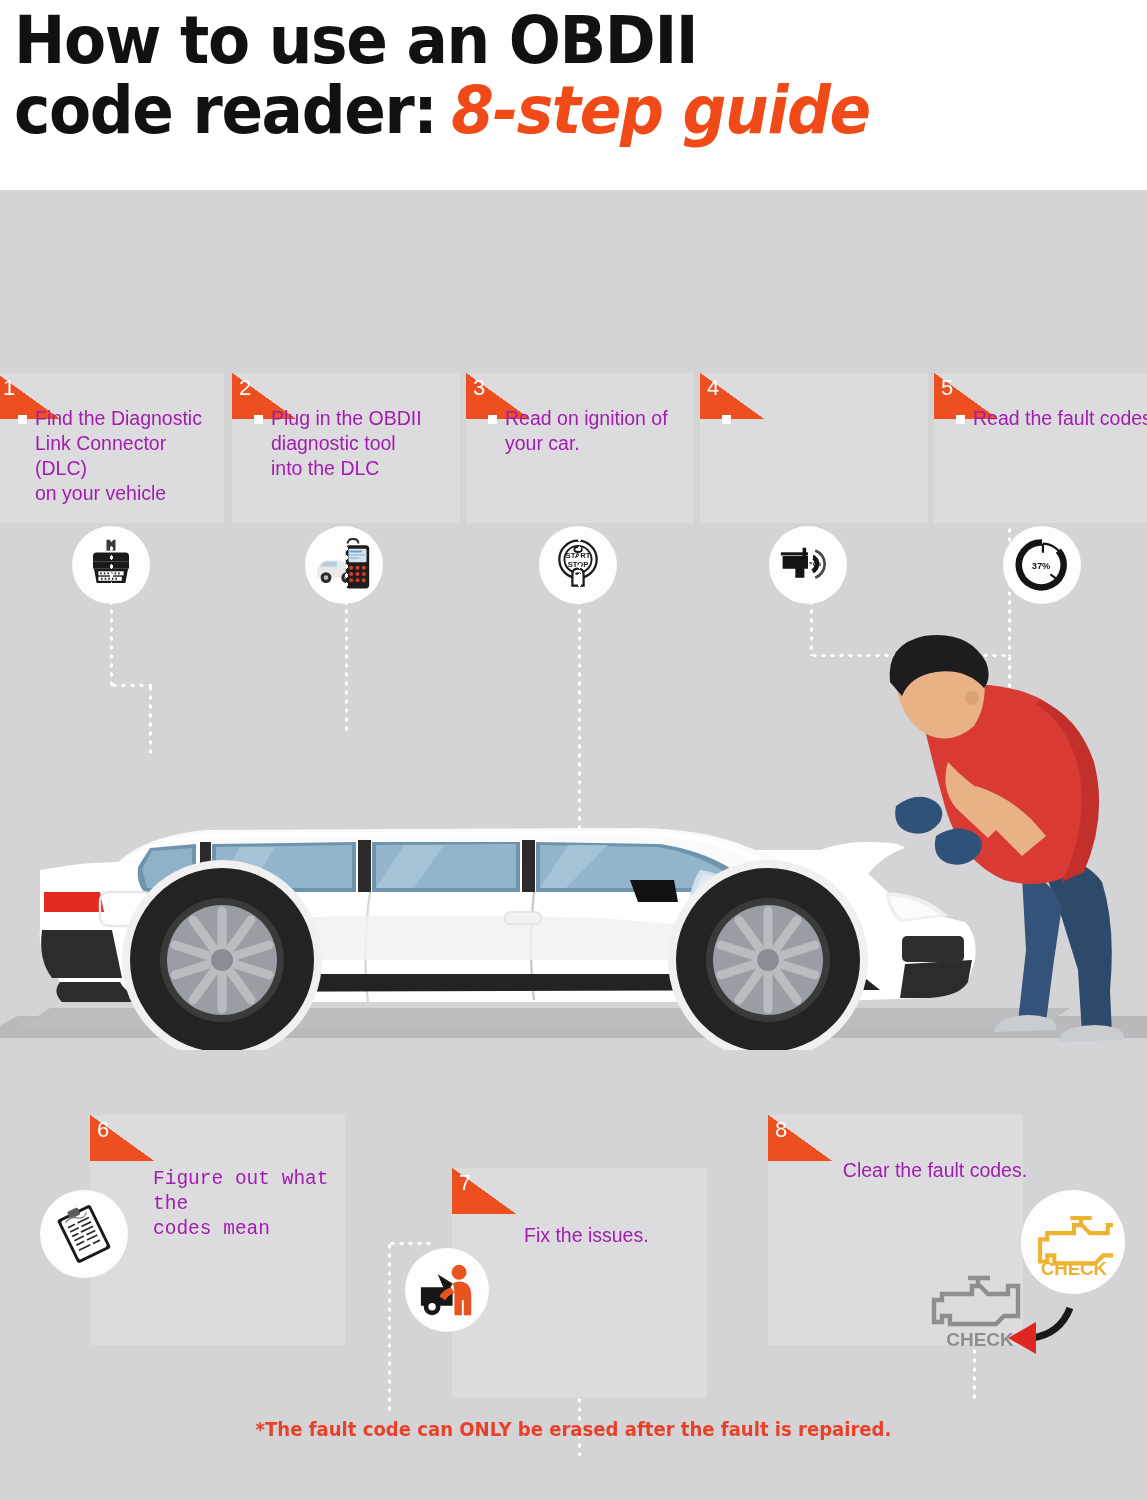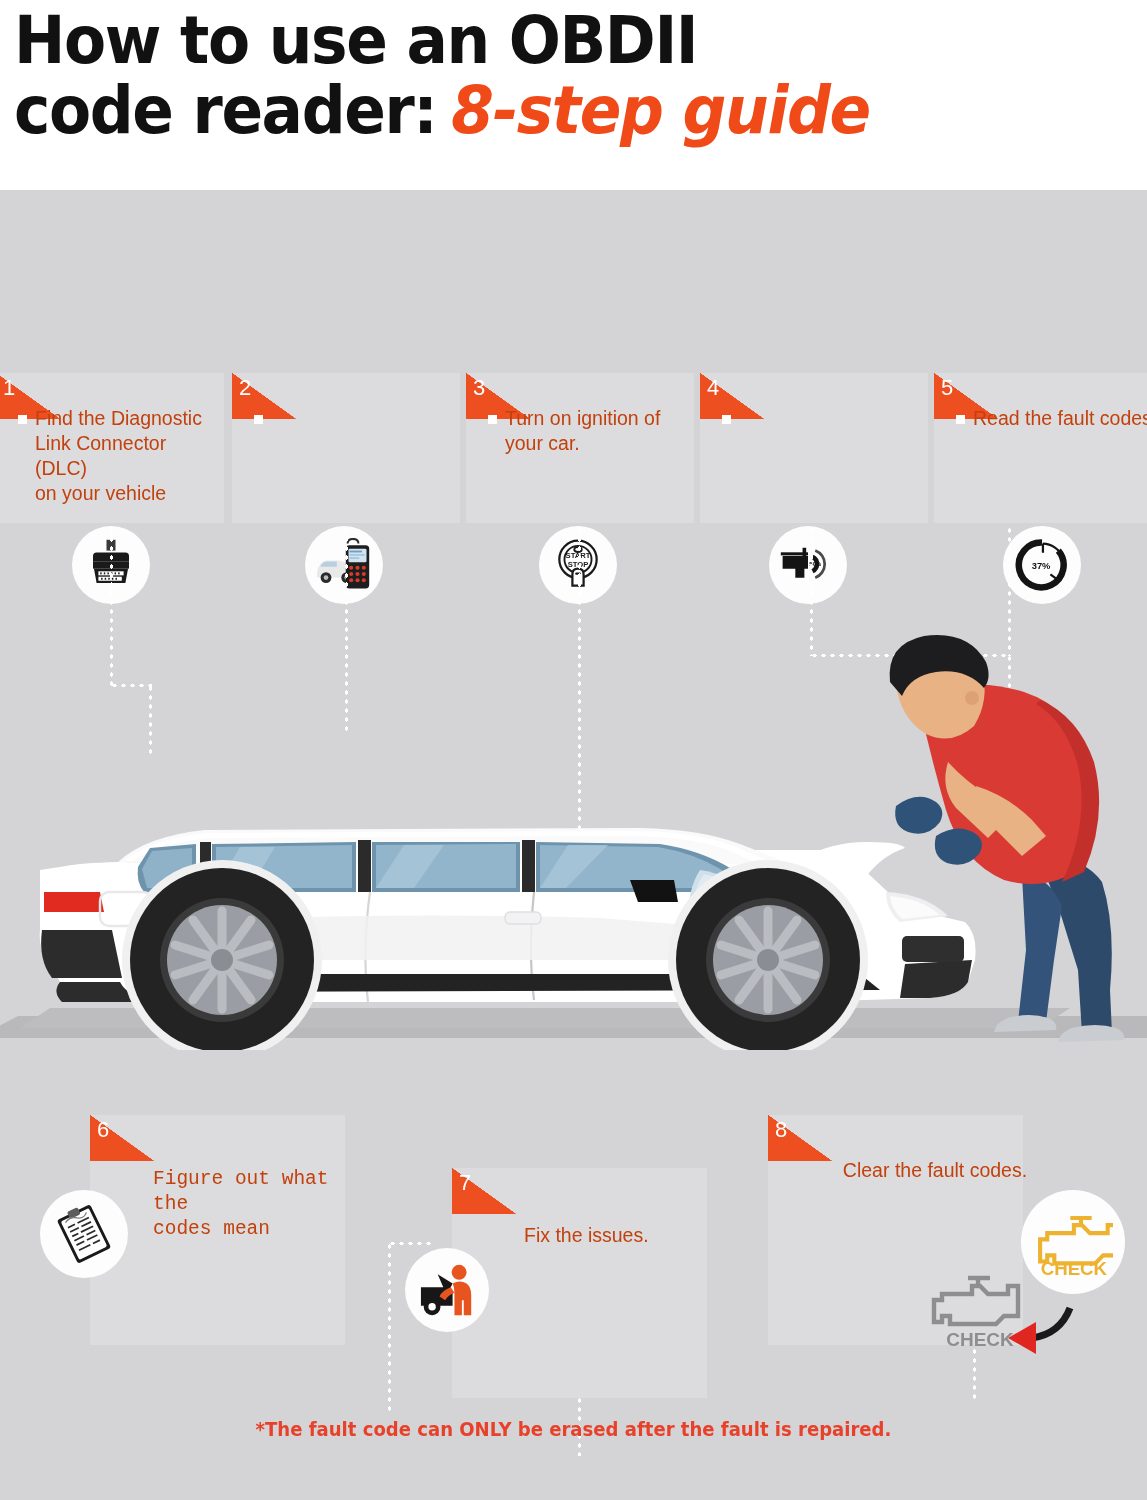--- a/index.html
+++ b/index.html
@@ -24,21 +24,21 @@
             background:#d4d4d6; overflow:hidden; }
 
   
   .card { position:absolute; background:#dcdcde; }
   .corner { position:absolute; left:0; top:0; width:64px; height:46px;
             background: linear-gradient(to bottom left, transparent 49.6%, #ee4f20 50%);
             }
   .corner-num { position:absolute; left:7px; top:2px; font-size:22px;
                 color:#ffffff; font-family:"Liberation Sans", sans-serif; }
   .card-text { position:absolute; font-size:19.5px; line-height:25px;
-               color:#c2410c; font-family:"Liberation Sans", sans-serif; }
+               color:#a21caf; font-family:"Liberation Sans", sans-serif; }
   .bullet { position:absolute; width:9px; height:9px; background:#ffffff; }
 
   
   .icon-circle { position:absolute; border-radius:50%; background:#fdfdfd;
                  display:flex; align-items:center; justify-content:center; }
 
   
   .dotv { position:absolute; width:3px;
           background-image: radial-gradient(circle, #ffffff 44%, transparent 46%);
           background-size: 3px 9px; background-repeat: repeat-y; }
@@ -74,28 +74,31 @@
     <div class="card-text" style="left:39px; top:33px; width:185px; white-space:pre-line;">Find the Diagnostic
 Link Connector (DLC)
 on your vehicle</div>
   </div>
 
   <div class="card" style="left:232px; top:183px; width:228px; height:150px;">
     <div class="corner">
       <span class="corner-num">2</span>
     </div>
     <span class="bullet" style="left:22px; top:42px;"></span>
+    <div class="card-text" style="left:39px; top:33px; width:185px; white-space:pre-line;">Plug in the OBDII
+diagnostic tool
+into the DLC</div>
   </div>
 
   <div class="card" style="left:466px; top:183px; width:228px; height:150px;">
     <div class="corner">
       <span class="corner-num">3</span>
     </div>
     <span class="bullet" style="left:22px; top:42px;"></span>
-    <div class="card-text" style="left:39px; top:33px; width:185px; white-space:pre-line;">Turn on ignition of
+    <div class="card-text" style="left:39px; top:33px; width:185px; white-space:pre-line;">Read on ignition of
 your car.</div>
   </div>
 
   <div class="card" style="left:700px; top:183px; width:228px; height:150px;">
     <div class="corner">
       <span class="corner-num">4</span>
     </div>
     <span class="bullet" style="left:22px; top:42px;"></span>
   </div>
 

